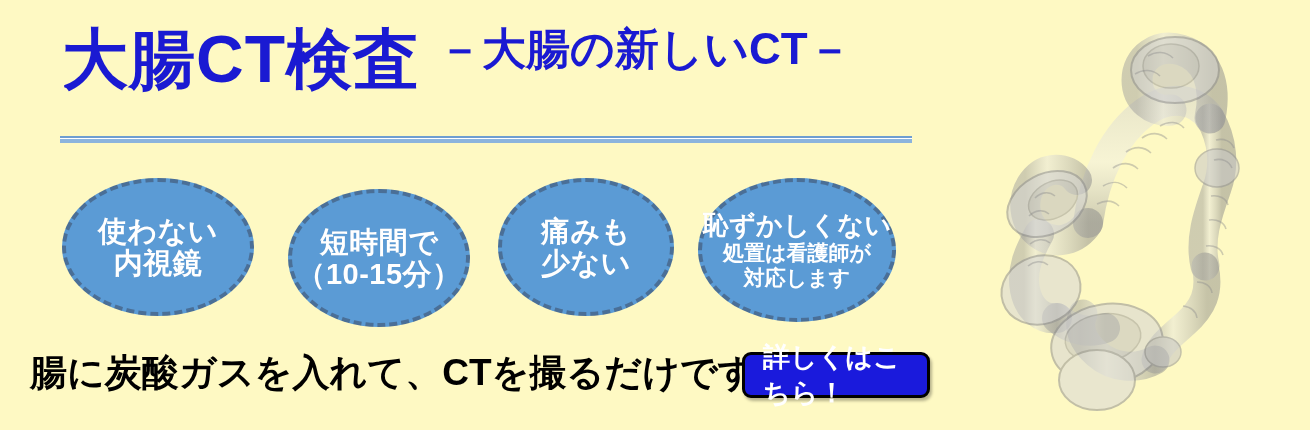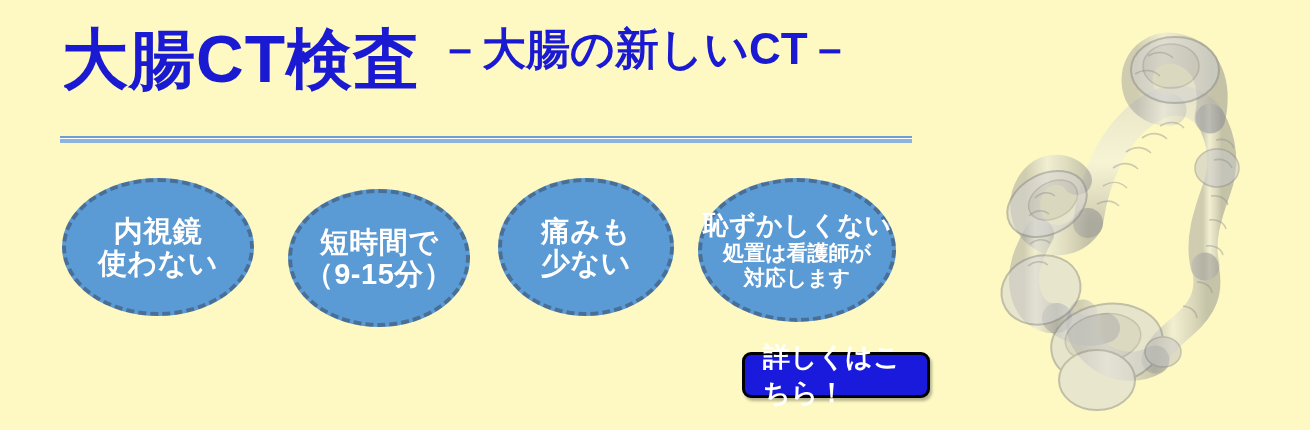--- a/index.html
+++ b/index.html
@@ -168,42 +168,43 @@
 
   <div class="divider">
     <div class="bar-top"></div>
     <div class="bar-gap"></div>
     <div class="bar-bottom"></div>
   </div>
 
   <div class="bubbles">
 
     <div class="bubble" id="bubble-1">
+      <span class="line-main">使わない</span>
       <span class="line-main">内視鏡</span>
-      <span class="line-main">使わない</span>
     </div>
 
     <div class="bubble" id="bubble-2">
       <span class="line-main">短時間で</span>
-      <span class="line-main">（9-15分）</span>
+      <span class="line-main">（10-15分）</span>
     </div>
 
     <div class="bubble" id="bubble-3">
       <span class="line-main">痛みも</span>
       <span class="line-main">少ない</span>
     </div>
 
     <div class="bubble" id="bubble-4">
       <span class="line-main">恥ずかしくない</span>
       <span class="line-small">処置は看護師が</span>
       <span class="line-small">対応します</span>
     </div>
 
   </div>
 
+  <div class="tagline">腸に炭酸ガスを入れて、CTを撮るだけです</div>
 
   <div class="cta-button">詳しくはこちら！</div>
 
   <div class="ct-image">
     <svg viewBox="0 0 315 415" xmlns="http://www.w3.org/2000/svg">
       <defs>
         <linearGradient id="tube" x1="0" y1="0" x2="1" y2="0">
           <stop offset="0%" stop-color="#9c9c9c" stop-opacity="0.60"></stop>
           <stop offset="35%" stop-color="#e2e2e2" stop-opacity="0.55"></stop>
           <stop offset="70%" stop-color="#b4b4b4" stop-opacity="0.58"></stop>

